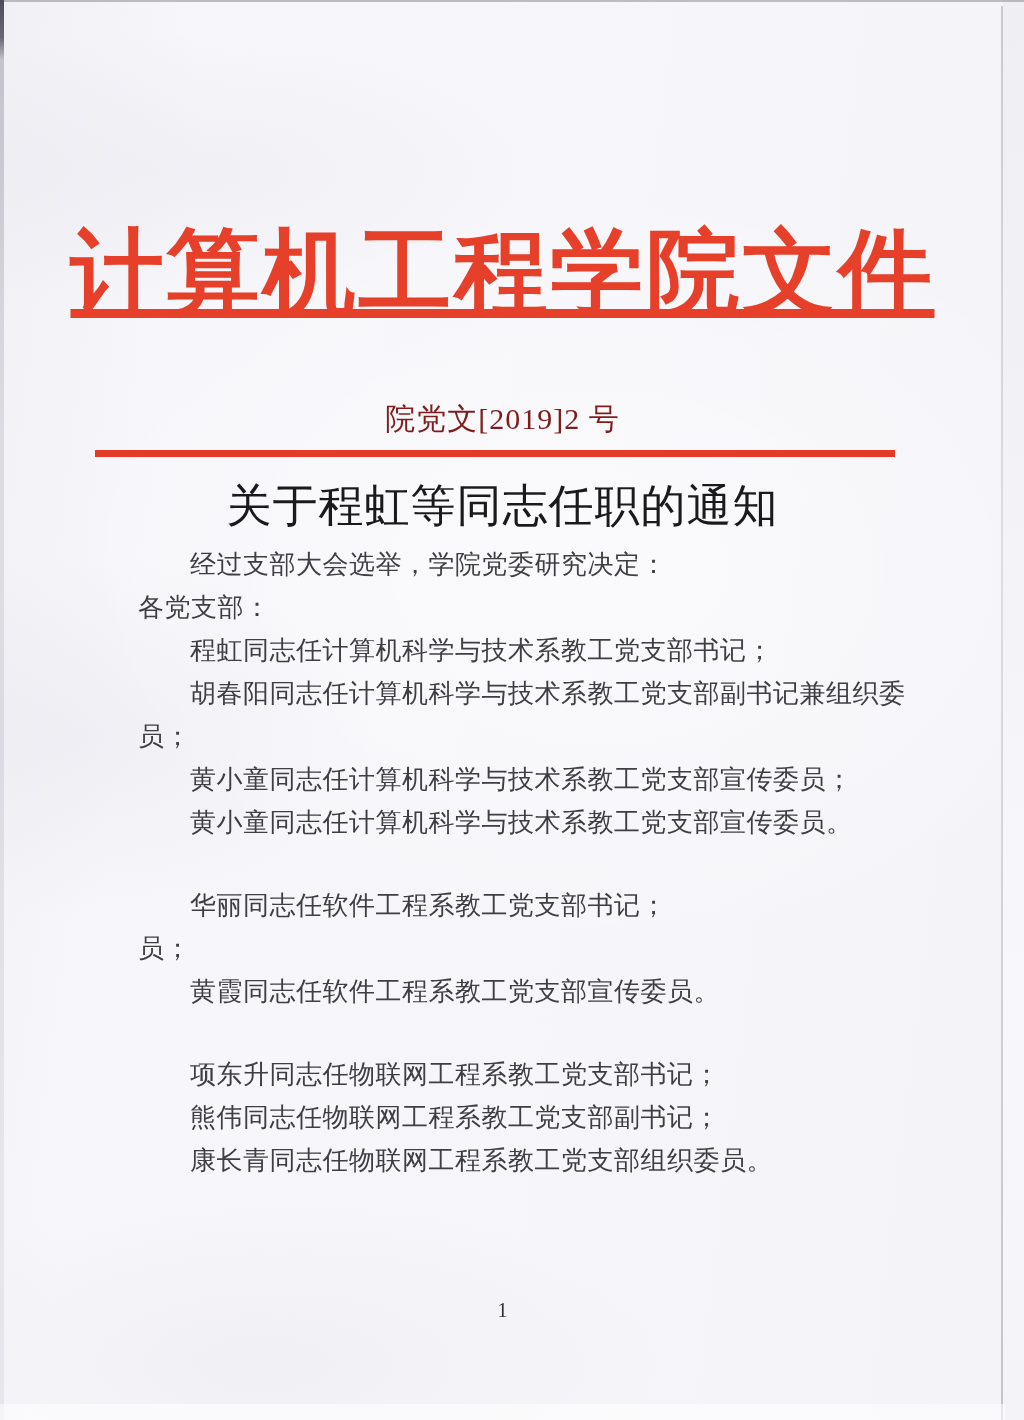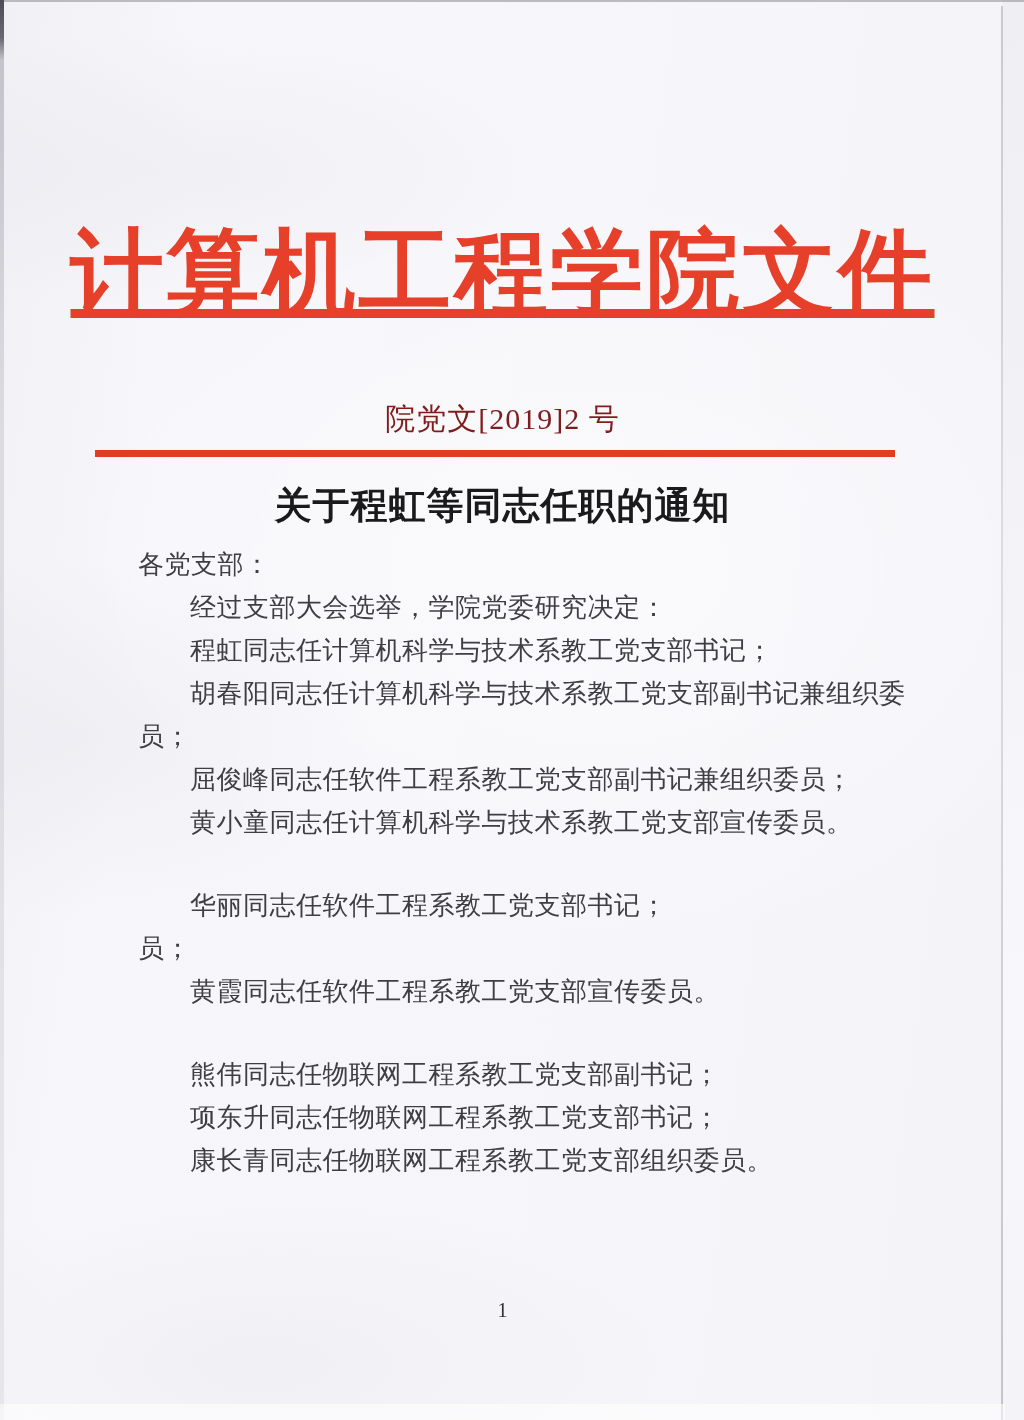--- a/index.html
+++ b/index.html
@@ -75,22 +75,22 @@
     letter-spacing: 1px;
   }
   .red-rule {
     position: absolute; left: 95px; top: 450px;
     width: 800px; height: 7px;
     background: var(--rule-red);
   }
   .notice-title {
     position: absolute; left: 0; top: 481px; width: 1005px;
     text-align: center;
-    font-weight: bold;
-    font-size: 37px;
+    font-weight: normal;
+    font-size: 45px;
     line-height: 50px;
     letter-spacing: 1px;
     color: var(--ink-dark);
     white-space: nowrap;
   }
 
   
   .doc-body {
     position: absolute; left: 138px; top: 543px; width: 800px;
     font-size: 26px;
@@ -121,33 +121,33 @@
 <div class="edge-left"></div>
 <div class="bottom-glow"></div>
 
 <div class="letterhead">计算机工程学院文件</div>
 <div class="doc-number">院党文[2019]2 号</div>
 <div class="red-rule"></div>
 <div class="notice-title">关于程虹等同志任职的通知</div>
 
 <div class="doc-body">
     <div class="section">
+      <div class="line indent">经过支部大会选举，学院党委研究决定：</div>
       <div class="line">各党支部：</div>
-      <div class="line indent">经过支部大会选举，学院党委研究决定：</div>
       <div class="line indent">程虹同志任计算机科学与技术系教工党支部书记；</div>
       <div class="line indent">胡春阳同志任计算机科学与技术系教工党支部副书记兼组织委</div>
       <div class="line">员；</div>
-      <div class="line indent">屈俊峰同志任软件工程系教工党支部副书记兼组织委员；</div>
+      <div class="line indent">黄小童同志任计算机科学与技术系教工党支部宣传委员；</div>
       <div class="line indent">黄小童同志任计算机科学与技术系教工党支部宣传委员。</div>
     </div>
     <div class="section">
       <div class="line indent">华丽同志任软件工程系教工党支部书记；</div>
       <div class="line">员；</div>
       <div class="line indent">黄霞同志任软件工程系教工党支部宣传委员。</div>
     </div>
     <div class="section">
+      <div class="line indent">项东升同志任物联网工程系教工党支部书记；</div>
       <div class="line indent">熊伟同志任物联网工程系教工党支部副书记；</div>
-      <div class="line indent">项东升同志任物联网工程系教工党支部书记；</div>
       <div class="line indent">康长青同志任物联网工程系教工党支部组织委员。</div>
     </div>
   </div>
 
 <div class="page-number">1</div>
 
 </body></html>

